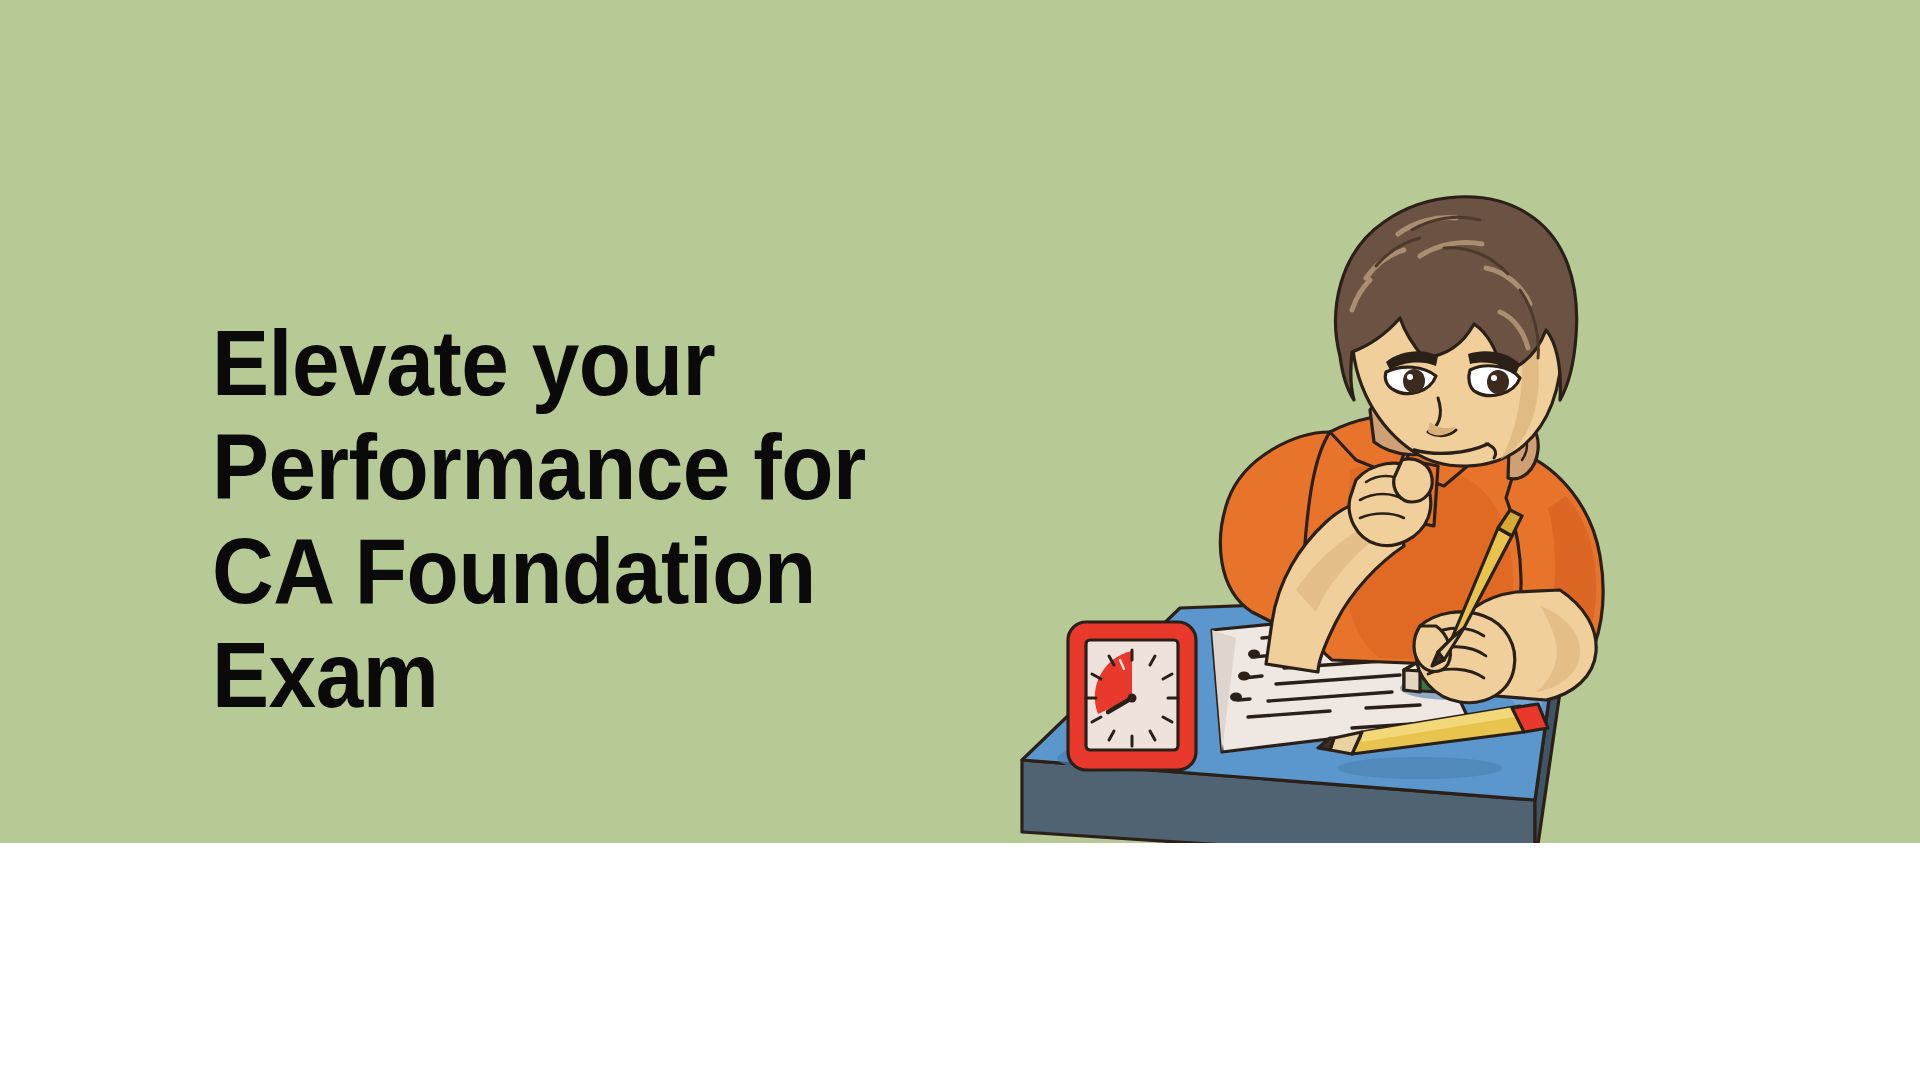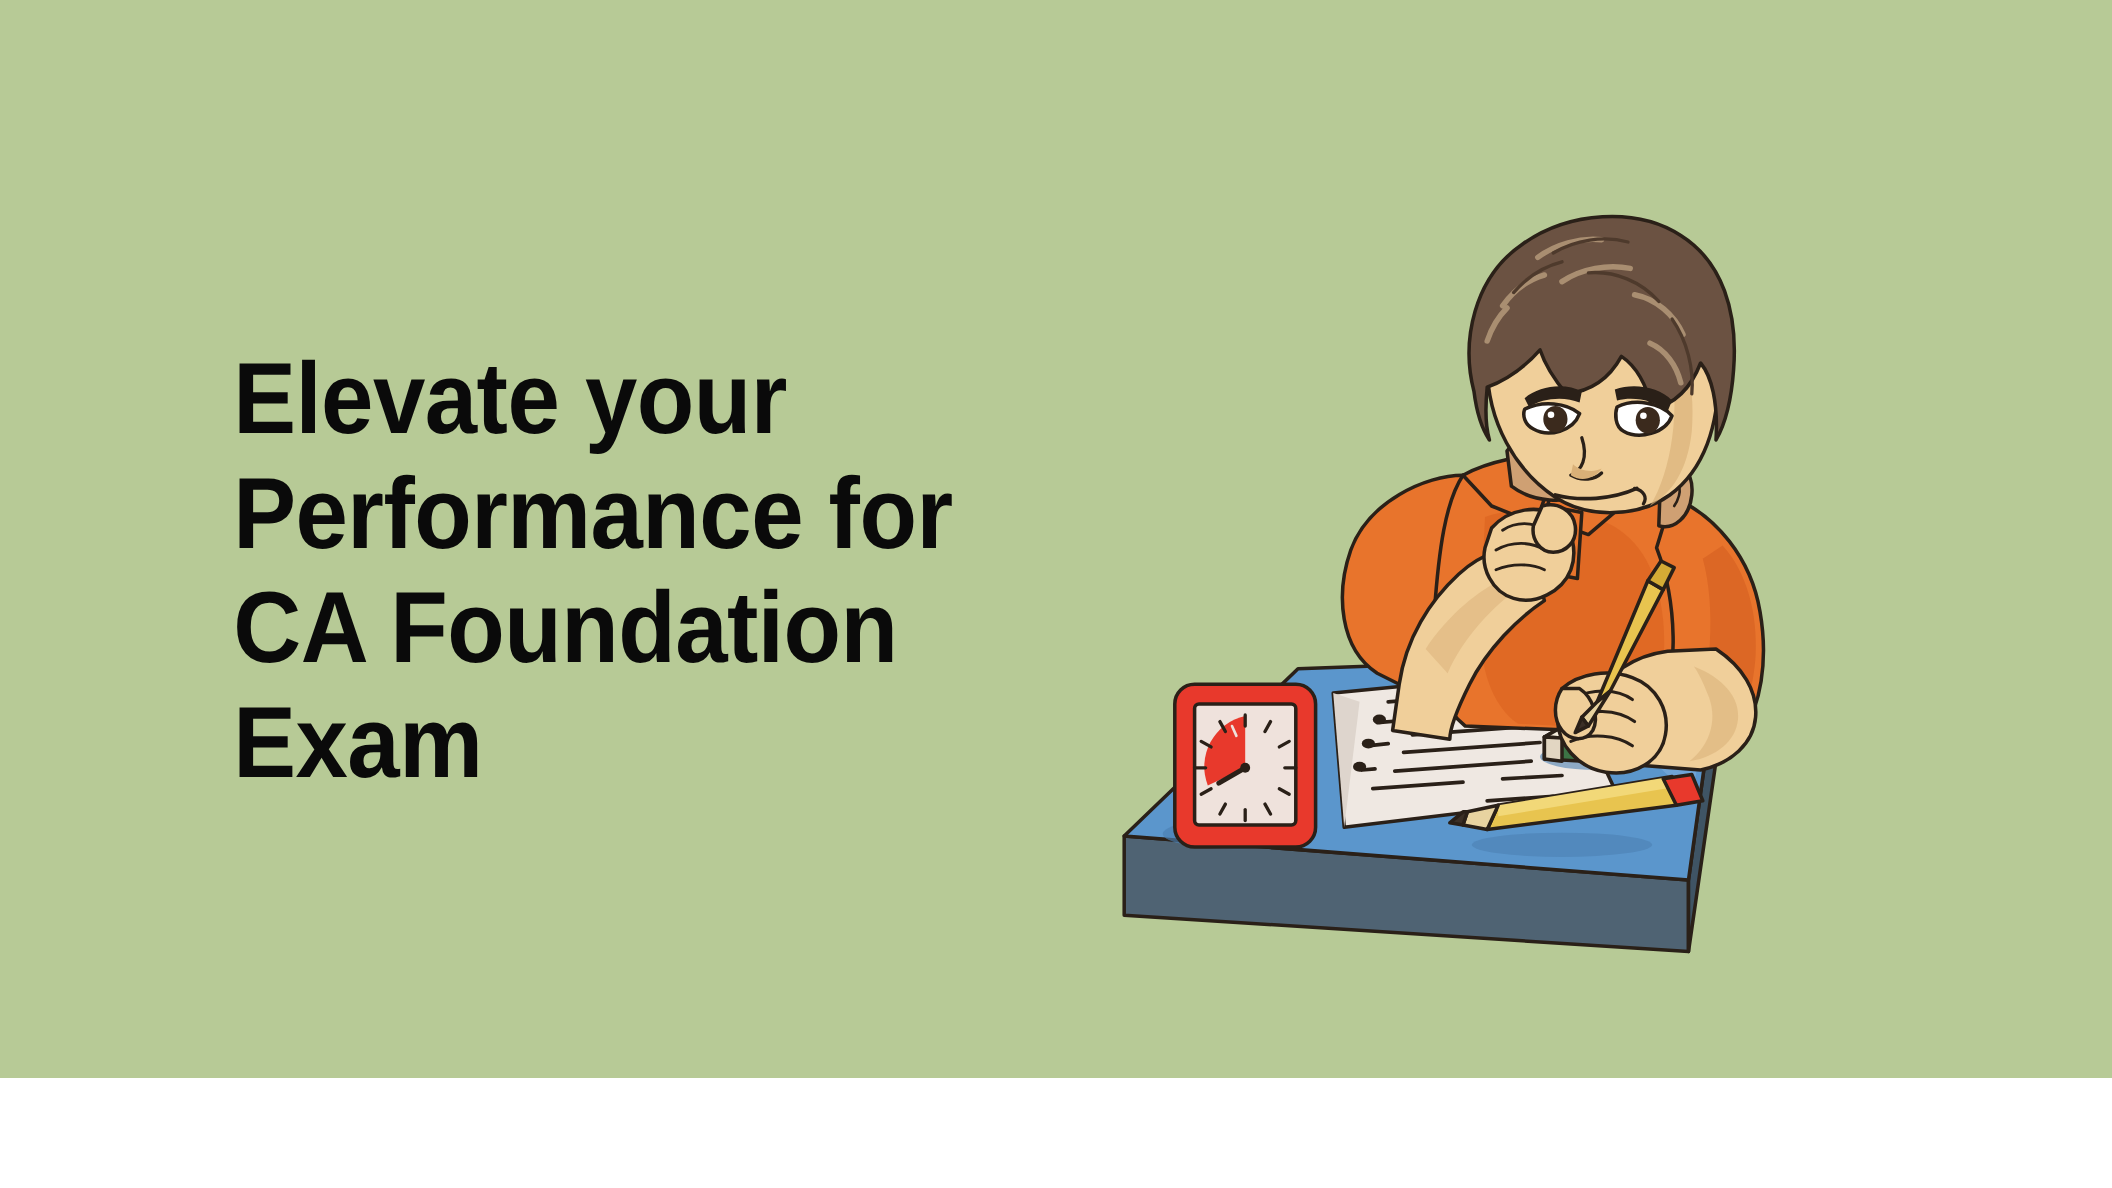--- a/index.html
+++ b/index.html
@@ -8,21 +8,21 @@
   }
   body {
     width: 1920px;
     height: 1080px;
     overflow: hidden;
     font-family: "Liberation Sans", sans-serif;
   }
   .banner {
     position: relative;
     width: 1920px;
-    height: 980px;
+    height: 843px;
     background: #b7ca96;
     overflow: hidden;
   }
   .headline {
     position: absolute;
     left: 212px;
     top: 312px;
     width: 920px;
     color: #0a0a0a;
     font-family: "Liberation Sans", sans-serif;

